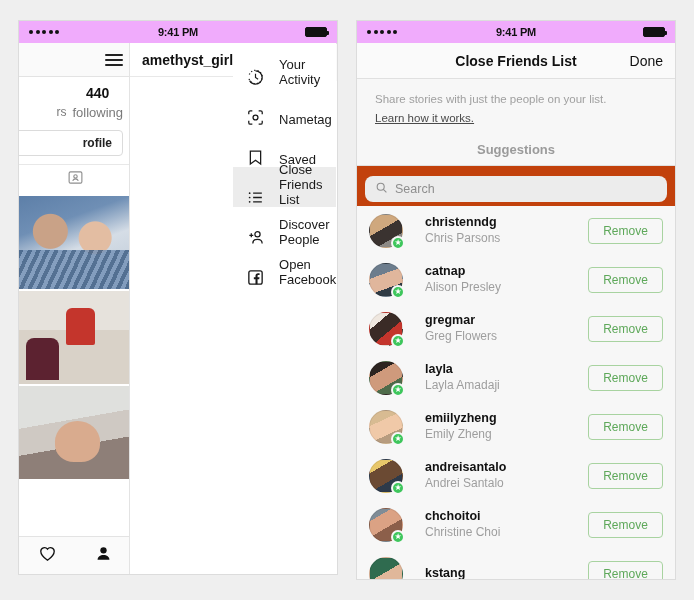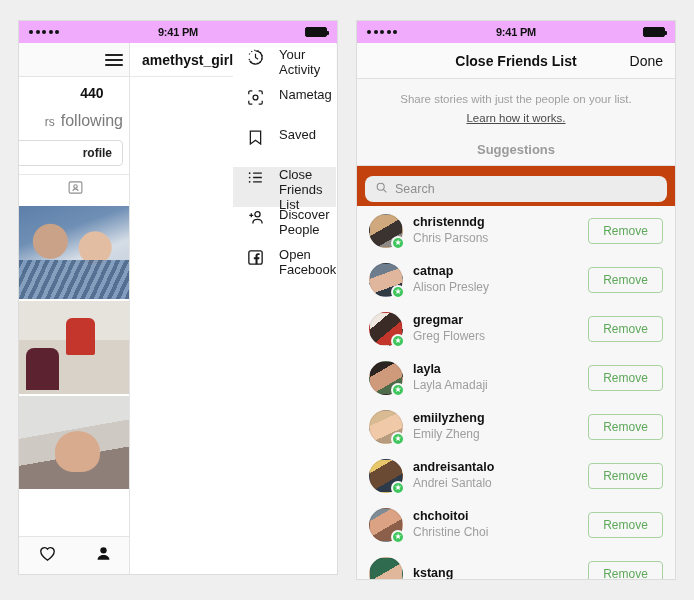--- a/index.html
+++ b/index.html
@@ -52,21 +52,21 @@
   .lp-header {
     height: 34px; background:#fafafa; border-bottom:1px solid #e3e3e3;
     display:flex; align-items:center; justify-content:flex-end; padding-right:8px;
   }
   .hamburger { width:18px; }
   .hamburger span { display:block; height:2px; background:#222; margin:3px 0; border-radius:1px; }
 
   .lp-stats { padding: 8px 0 4px 0; display:flex; justify-content:flex-end; }
   .stat { text-align:center; padding-right: 8px; }
   .stat-num { font-size: 14px; font-weight: bold; color:#111; }
-  .stat-lbl { font-size: 16px; color:#7a7a7a; margin-top:11px; }
+  .stat-lbl { font-size: 13px; color:#7a7a7a; margin-top:4px; }
   .stat-cut { text-align:right; font-size:12px; color:#7a7a7a; align-self:flex-end; padding-bottom:1px; padding-right:6px;}
 
   .lp-editbtn {
     margin: 6px 8px 8px -40px; height: 26px;
     border:1px solid #dbdbdb; border-radius:4px; background:#fff;
     display:flex; align-items:center; justify-content:flex-end;
     padding-right:10px; font-size:12px; font-weight:bold; color:#222;
   }
   .lp-tabbar {
     border-top:1px solid #e8e8e8; height:30px;
@@ -108,21 +108,21 @@
     background:#fff; border-left:1px solid #e3e3e3;
     display:flex; 
   }
   .menu-title {
     height:34px; border-bottom:1px solid #e8e8e8;
     display:flex; align-items:center; padding-left:12px;
     font-size:14px; font-weight:bold; color:#111;
   }
   .menu-items { flex:1; padding-top:4px; }
   .menu-item {
-    height:40px; display:flex; align-items:flex-start; gap:14px; padding-left:12px;
+    height:40px; display:flex; align-items:flex-end; gap:14px; padding-left:12px;
     font-size:13px; color:#1a1a1a;
   }
   .menu-item.active { background:#ececec; }
   .mi-icon { width:20px; height:20px; flex:none; display:flex; align-items:center; justify-content:center; }
   .menu-footer {
     height:38px; border-top:1px solid #e3e3e3; background:#fafafa;
     display:flex; align-items:center; gap:14px; padding-left:12px;
     font-size:13px; color:#1a1a1a;
   }
 
@@ -130,21 +130,21 @@
   .rp-nav {
     height:36px; background:#fafafa; border-bottom:1px solid #e0e0e0;
     display:flex; align-items:center; position:relative;
   }
   .rp-nav-title {
     position:absolute; left:0; right:0; text-align:center;
     font-size:14px; font-weight:bold; color:#111;
   }
   .rp-done { margin-left:auto; padding-right:12px; font-size:14px; color:#111; position:relative; }
 
-  .rp-blurb { padding:12px 18px 10px; text-align:center; background:#f7f7f7; }
+  .rp-blurb { padding:12px 18px 10px; background:#f7f7f7; }
   .rp-blurb-line { font-size:11.5px; color:#a0a0a0; line-height:1.5; }
   .rp-link { font-size:11.5px; color:#4a4a4a; text-decoration:underline; display:inline-block; margin-top:1px; }
 
   .rp-tabs { display:flex; background:#f7f7f7; border-bottom:1px solid #e0e0e0; }
   .rp-tab {
     flex:1; text-align:center; padding:6px 0 8px;
     font-size:13px; font-weight:bold; color:#9b9b9b;
   }
   .rp-tab.active { color:#111; box-shadow: inset 0 -2px 0 #111; }
 
@@ -163,21 +163,21 @@
   .av {
     width:34px; height:34px; border-radius:50%; overflow:hidden;
     border:1px solid rgba(0,0,0,.07);
   }
   .star {
     position:absolute; right:-2px; bottom:-2px; width:14px; height:14px;
     background:#3ec65c; border:2px solid #f7f7f7; border-radius:50%;
     display:flex; align-items:center; justify-content:center;
     font-size:8px; color:#fff; line-height:1;
   }
-  .fnames { flex:1; min-width:0; }
+  .fnames { flex:1; min-width:0;margin-left:12px; }
   .fuser { font-size:12.5px; font-weight:bold; color:#111; line-height:1.25; }
   .freal { font-size:12px; color:#9e9e9e; line-height:1.3; }
   .fbtn {
     flex:none; width:75px; height:26px; border:1px solid #a8d3a0; border-radius:4px;
     background:#f7f7f7; color:#5ea85a; font-size:12px;
     display:flex; align-items:center; justify-content:center;
   }
 </style>
 </head>
 <body>

